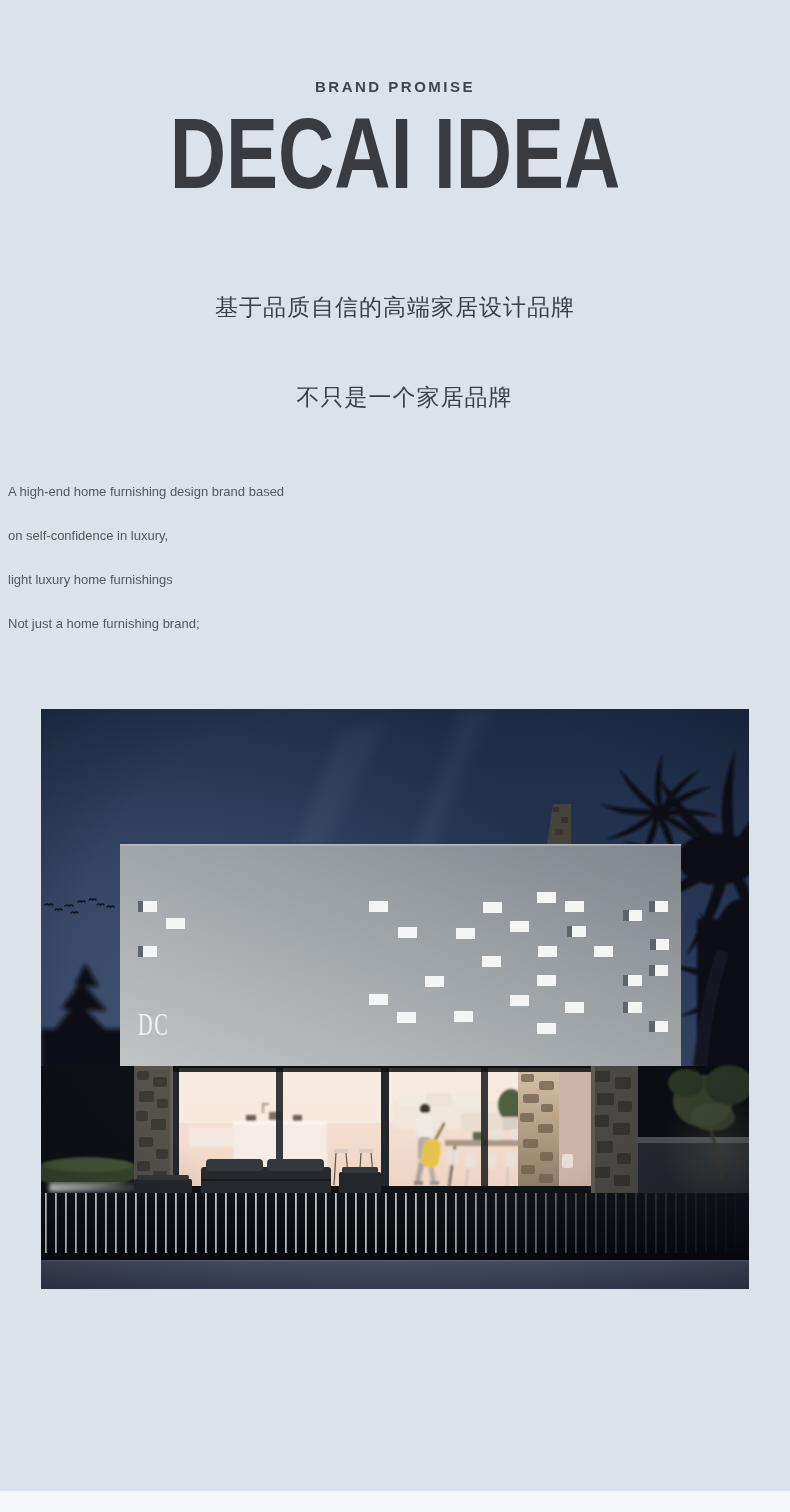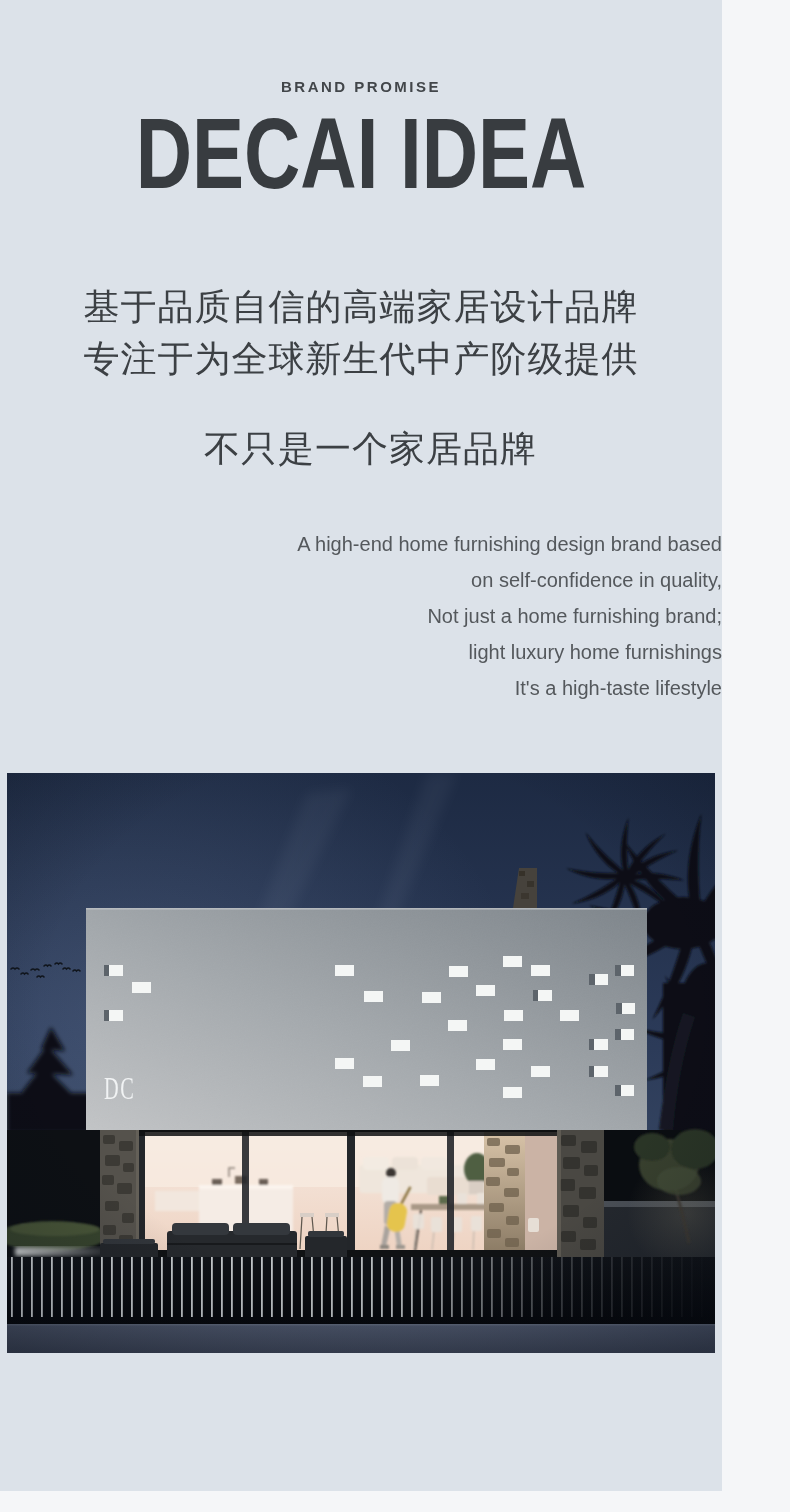--- a/index.html
+++ b/index.html
@@ -3,21 +3,21 @@
 <meta charset="utf-8">
 <style>
   html,body{margin:0;padding:0;}
   body{
     width:790px;
     font-family:"Liberation Sans","DejaVu Sans",sans-serif;
     background:#f5f6f8;
     -webkit-font-smoothing:antialiased;
   }
   .hero{
-    width:722px;height:1491px;
+    width:790px;height:1491px;
     background:#dce2e9;
     overflow:hidden;
   }
   .eyebrow{
     padding-top:78px;
     text-align:center;
     font-size:15px;
     font-weight:700;
     letter-spacing:2.5px;
     color:#42464a;
@@ -32,30 +32,30 @@
     letter-spacing:0px;
     transform:scaleX(0.78);
     transform-origin:50% 50%;
     white-space:nowrap;
   }
   .cn-block-1{margin-top:76px;}
   .cn-block-2{margin-top:38px;margin-left:19px;}
   .cn-block-1 p,.cn-block-2 p{
     margin:0;
     text-align:center;
-    font-size:36px;
+    font-size:23px;
     line-height:52px;
     color:#3c4044;
     letter-spacing:1px;
   }
   .en-block{margin-top:51px;}
   .en-block p{
-    margin:0;
-    text-align:right;
-    font-size:20px;
+    margin:8px;
+    text-align:left;
+    font-size:13px;
     line-height:36px;
     color:#54585c;
   }
   .photo-wrap{
     width:708px;height:580px;
     margin:67px auto 0 auto;
   }
   .photo-wrap svg{display:block;}
   .tail{
     width:790px;height:21px;
@@ -65,33 +65,31 @@
 </head>
 <body>
 
 <div class="hero">
 
   <div class="eyebrow">BRAND PROMISE</div>
   <h1 class="title">DECAI IDEA</h1>
 
   <div class="cn-block-1">
     <p>基于品质自信的高端家居设计品牌</p>
-    <p>专注于为全球新生代中产阶级提供</p>
   </div>
 
   <div class="cn-block-2">
     <p>不只是一个家居品牌</p>
   </div>
 
   <div class="en-block">
     <p>A high-end home furnishing design brand based</p>
-    <p>on self-confidence in quality,</p>
+    <p>on self-confidence in luxury,</p>
+    <p>light luxury home furnishings</p>
     <p>Not just a home furnishing brand;</p>
-    <p>light luxury home furnishings</p>
-    <p>It's a high-taste lifestyle</p>
   </div>
 
   <div class="photo-wrap">
   <svg width="708" height="580" viewBox="0 0 708 580" xmlns="http://www.w3.org/2000/svg">
     <defs>
       <linearGradient id="skyG" x1="0" y1="0" x2="0" y2="1">
         <stop offset="0" stop-color="#1d2a43"></stop>
         <stop offset="0.45" stop-color="#2b3a58"></stop>
         <stop offset="1" stop-color="#42536d"></stop>
       </linearGradient>

